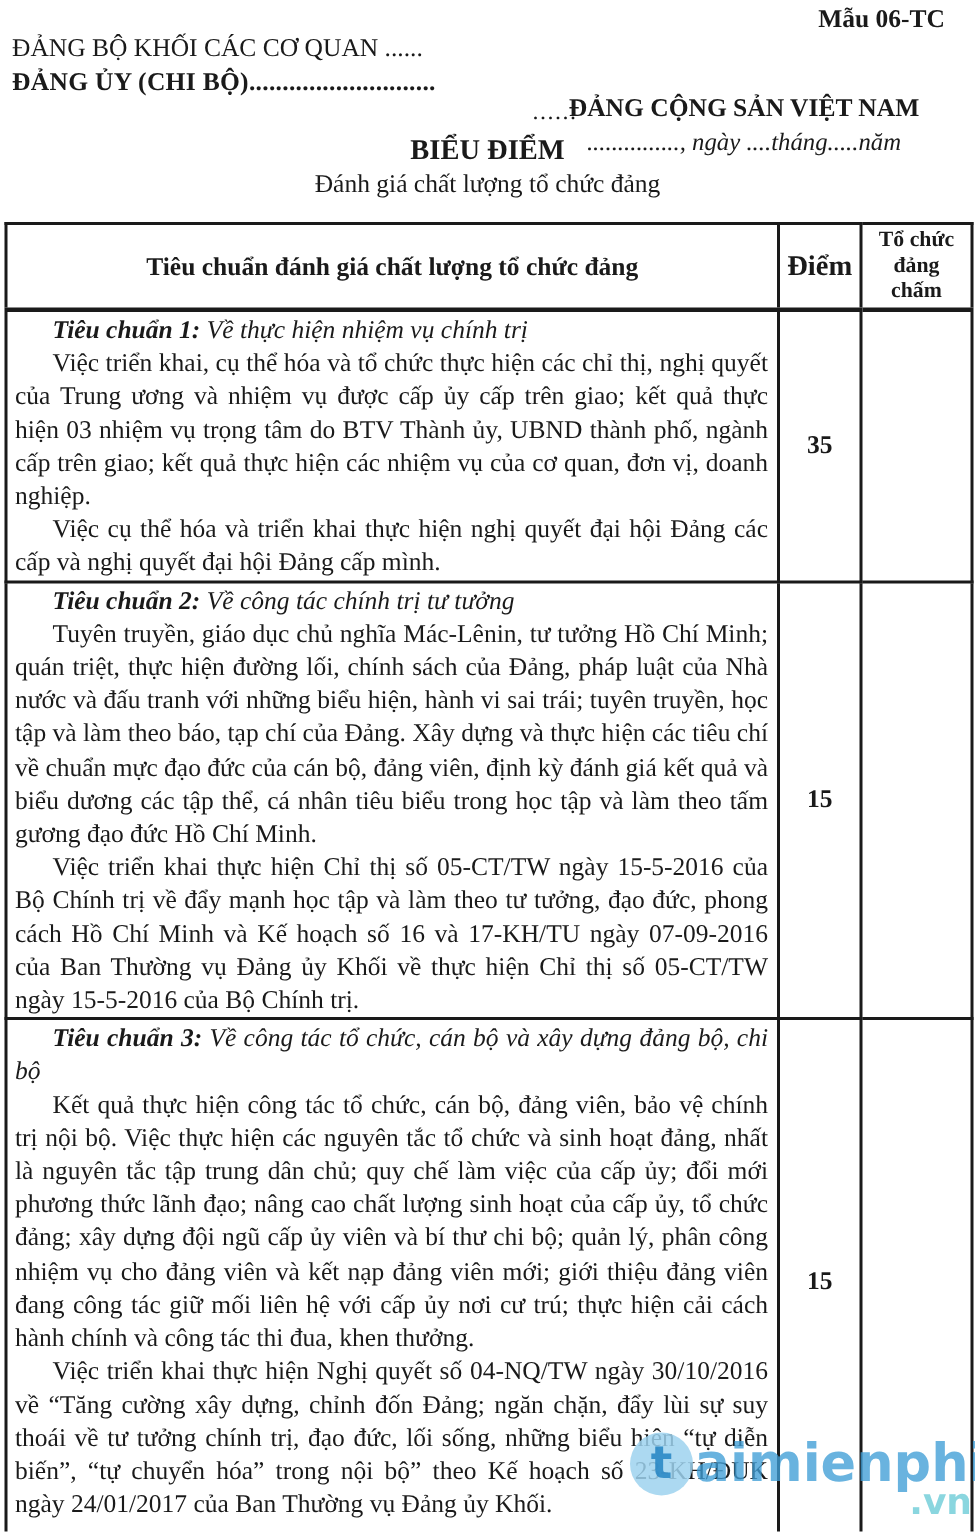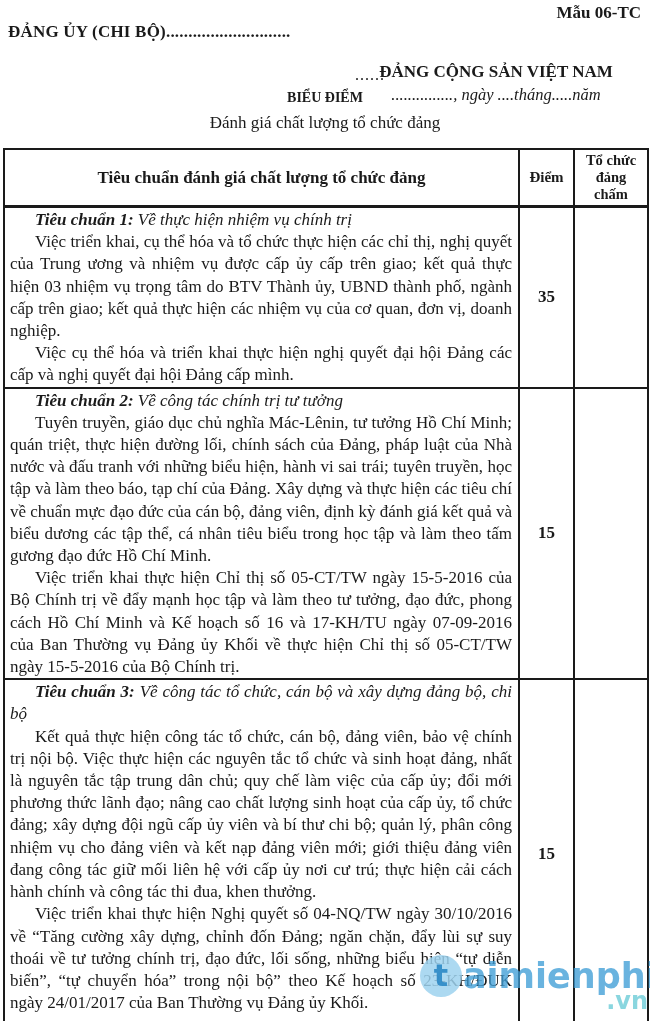--- a/index.html
+++ b/index.html
@@ -3,52 +3,52 @@
 <meta charset="utf-8">
 <style>
   html,body{margin:0;padding:0;}
   body{
     width:650px;height:1021px;position:relative;background:#ffffff;
     font-family:"Liberation Serif","DejaVu Serif",serif;color:#1a1a1a;
     overflow:hidden;
   }
   
   .form-no{
-    position:absolute;top:3px;right:9px;width:300px;text-align:right;
+    position:absolute;top:3px;right:20px;width:300px;text-align:right;
     font-weight:bold;font-size:17px;
   }
   .hdr-left{position:absolute;top:20px;left:8px;width:335px;font-size:17px;line-height:23px;}
   .hdr-left .l2{font-weight:bold;letter-spacing:.2px;}
   .hdr-right{position:absolute;top:24px;left:350px;width:292px;text-align:center;margin-top:36px;}
   .party-name{font-weight:bold;font-size:17px;line-height:23px;}
   .date-line{font-style:italic;font-size:16.5px;line-height:23px;}
   .dots-line{position:absolute;top:66px;left:345px;width:50px;text-align:center;
     font-size:16px;letter-spacing:1px;}
   
   .doc-title{position:absolute;top:90px;left:0;width:650px;text-align:center;
-    font-weight:bold;font-size:14px;}
+    font-weight:bold;font-size:19px;}
   .doc-subtitle{position:absolute;top:113px;left:0;width:650px;text-align:center;
     font-weight:normal;font-size:17px;}
   
   table.score-table{
     position:absolute;top:148px;left:3px;width:644px;
     border-collapse:collapse;table-layout:fixed;
   }
   .score-table col.c1{width:515px;}
   .score-table col.c2{width:55px;}
   .score-table col.c3{width:74px;}
   .score-table th,.score-table td{
     border:2px solid #1a1a1a;padding:0;vertical-align:top;overflow:hidden;
   }
   .score-table thead th{
     border-bottom:3px solid #1a1a1a;vertical-align:middle;
     font-weight:bold;
   }
   th.th-criteria{font-size:17px;height:55px;}
-  th.th-score{font-size:15px;}
+  th.th-score{font-size:19px;}
   th.th-org{font-size:14.5px;line-height:17px;padding:2px 4px;}
   td.cell-text{padding:1px 6px 0 5px;font-size:17px;line-height:22.2px;}
   td.cell-text p{margin:0;text-align:justify;text-indent:25px;}
   .crit-head{font-style:italic;}
   .crit-label{font-weight:bold;}
   td.cell-score{vertical-align:middle;text-align:center;font-weight:bold;font-size:17px;}
   td.cell-org{vertical-align:middle;text-align:center;font-size:17px;}
   tr.row-1{height:173px;padding-left:23px;}
   tr.row-2{height:290px;margin-top:40px;}
   tr.row-3{height:349px;}
@@ -72,20 +72,21 @@
     display:block;text-align:right;margin-top:-10px;padding-right:2px;
     font-size:24px;font-weight:bold;color:rgba(125,209,220,0.9);
   }
 </style>
 </head>
 <body>
 
 <div class="form-no">Mẫu 06-TC</div>
 
 <div class="hdr-left">
+  <div class="l1">ĐẢNG BỘ KHỐI CÁC CƠ QUAN ......</div>
   <div class="l2">ĐẢNG ỦY (CHI BỘ)............................</div>
 </div>
 
 <div class="hdr-right">
   <div class="party-name">ĐẢNG CỘNG SẢN VIỆT NAM</div>
   <div class="date-line">..............., ngày ....tháng.....năm</div>
 </div>
 
 <div class="dots-line">......</div>
 

